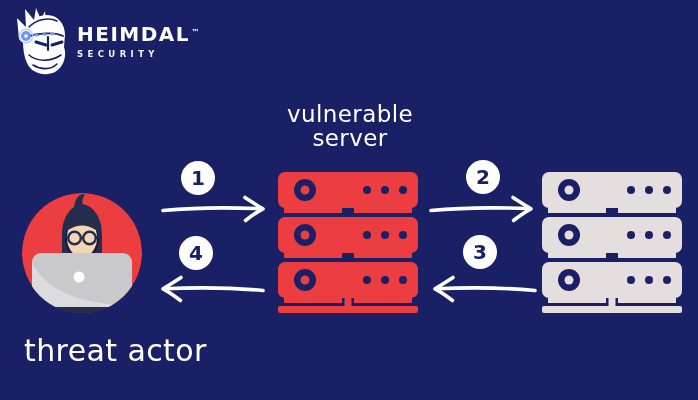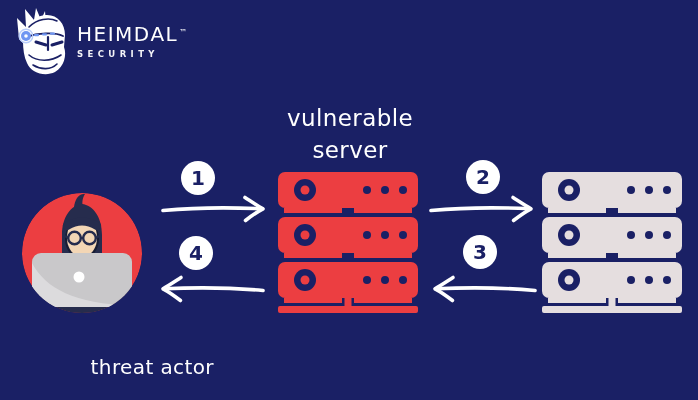--- a/index.html
+++ b/index.html
@@ -6,28 +6,28 @@
   #stage{
     position:relative;width:698px;height:400px;overflow:hidden;
     background:#1a2065;
     font-family:"DejaVu Sans","Liberation Sans",sans-serif;
   }
   .abs{position:absolute;}
   
   #logo{left:16px;top:7px;display:flex;align-items:flex-start;}
   #viking{width:52px;height:70px;}
   #logo-text{margin-left:9px;margin-top:16px;color:#ffffff;}
-  #brand-line{font-size:20px;font-weight:normal;letter-spacing:1.5px;line-height:22px;display:flex;}
+  #brand-line{font-size:20px;font-weight:bold;letter-spacing:1.5px;line-height:22px;display:flex;}
   #tm{font-size:8px;margin-left:1px;margin-top:-1px;}
   #subtitle{font-size:8.5px;letter-spacing:4.4px;font-weight:bold;margin-top:4px;opacity:.95;}
   
-  .node-label{color:#ffffff;font-size:23px;line-height:32px;letter-spacing:.4px;text-align:center;}
+  .node-label{color:#ffffff;font-size:23px;line-height:24px;letter-spacing:.4px;text-align:center;}
   #label-vulnerable{left:268px;top:102px;width:164px;}
   #label-web{left:526px;top:104px;width:172px;}
-  #label-threat{left:24px;top:351px;width:190px;text-align:right;font-size:20px;}
+  #label-threat{left:24px;top:339px;width:190px;text-align:left;font-size:30px;}
   
   .rack{width:140px;height:141px;display:block;}
   .rack .body{fill:currentColor;}
   .rack .detail{fill:#1a2065;}
   #rack-vulnerable{left:278px;top:172px;color:#ec3e41;}
   #rack-web{left:542px;top:172px;color:#e5dedf;}
   
   .arrow{width:110px;height:30px;display:block;}
   .arrow path{stroke:#ffffff;stroke-width:3.6;fill:none;stroke-linecap:round;stroke-linejoin:round;}
   .arrow.left{transform:scaleX(-1);}

